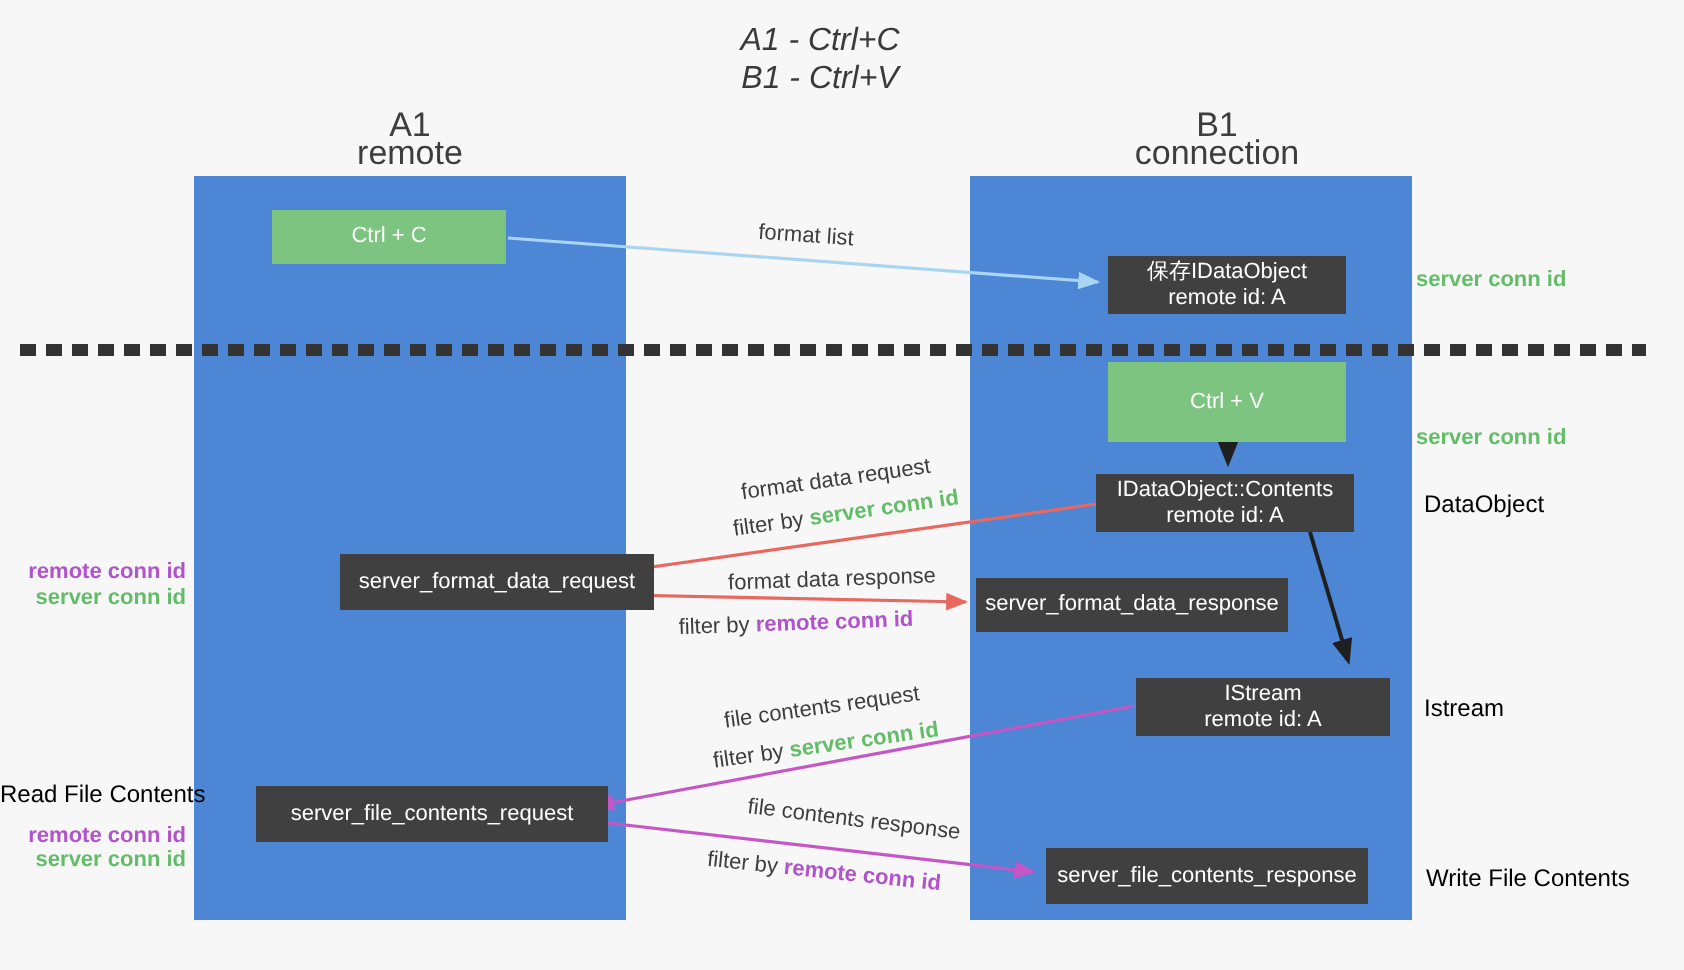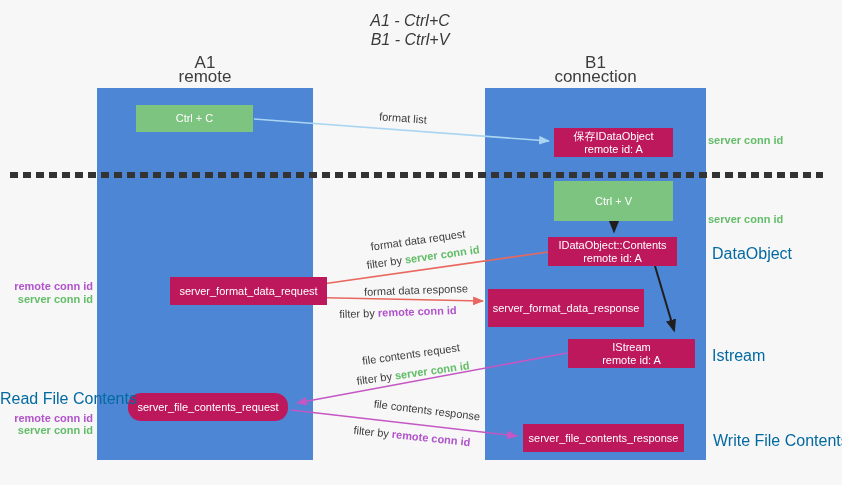--- a/index.html
+++ b/index.html
@@ -43,34 +43,34 @@
     flex-direction: column;
     align-items: center;
     justify-content: center;
     color: #ffffff;
     font-size: 11px;
     line-height: 13px;
     text-align: center;
     white-space: nowrap;
   }
   .green-node  { background: #7cc47f; align-items: center; }
-  .orange-node { background: #be185d; }
+  .orange-node { background: #404040; }
   .mlabel {
     position: absolute;
     font-size: 11px;
     color: #3d3d3d;
     white-space: nowrap;
     transform-origin: center;
   }
   .green-text  { color: #63bd68; font-weight: bold; }
   .purple-text { color: #b153cb; font-weight: bold; }
   .gray-label {
     position: absolute;
-    font-size: 16px;
-    color: #0369a1;
+    font-size: 12px;
+    color: #000000;
     white-space: nowrap;
   }
   .side-green  { position: absolute; font-size: 11px; font-weight: bold; color: #63bd68; white-space: nowrap; }
   .side-purple { position: absolute; font-size: 11px; font-weight: bold; color: #b153cb; white-space: nowrap; }
   .left-col { left: 0; width: 93px; text-align: right; }
   .arrows { position: absolute; left: 0; top: 0; pointer-events: none; }
 </style>
 </head>
 <body>
 
@@ -78,21 +78,21 @@
 
   <div class="title">
     <div>A1 - Ctrl+C</div>
     <div>B1 - Ctrl+V</div>
   </div>
 
   <div class="ll-header" style="left:97px; top:56px; width:216px;">
     <div>A1</div>
     <div>remote</div>
   </div>
-  <div class="ll-header" style="left:485px; top:56px; width:221px;">
+  <div class="ll-header" style="left:498px; top:56px; width:221px;">
     <div>B1</div>
     <div>connection</div>
   </div>
 
   <div class="lane" style="left:97px; top:88px; width:216px; height:372px;"></div>
   <div class="lane" style="left:485px; top:88px; width:221px; height:372px;"></div>
 
   <div class="dotted"></div>
 
   <svg class="arrows" width="842" height="485" viewBox="0 0 842 485">
@@ -134,30 +134,30 @@
 
   <div class="node orange-node" style="left:548px; top:237px; width:129px; height:29px;">
     <div>IDataObject::Contents</div>
     <div>remote id: A</div>
   </div>
 
   <div class="node orange-node" style="left:130px; top:277px; width:157px; height:28px;margin-left:40px;">
     <div>server_format_data_request</div>
   </div>
 
-  <div class="node orange-node" style="left:488px; top:289px; width:156px; height:38px;">
+  <div class="node orange-node" style="left:488px; top:289px; width:156px; height:27px;">
     <div>server_format_data_response</div>
   </div>
 
   <div class="node orange-node" style="left:568px; top:339px; width:127px; height:29px;">
     <div>IStream</div>
     <div>remote id: A</div>
   </div>
 
-  <div class="node orange-node" style="left:128px; top:393px; width:160px; height:28px;border-radius:13px;">
+  <div class="node orange-node" style="left:128px; top:393px; width:176px; height:28px;">
     <div>server_file_contents_request</div>
   </div>
 
   <div class="node orange-node" style="left:523px; top:424px; width:161px; height:28px;">
     <div>server_file_contents_response</div>
   </div>
 
   <div class="side-green" style="left:708px; top:134px;">server conn id</div>
   <div class="side-green" style="left:708px; top:213px;">server conn id</div>
   <div class="gray-label" style="left:712px; top:245px;">DataObject</div>

